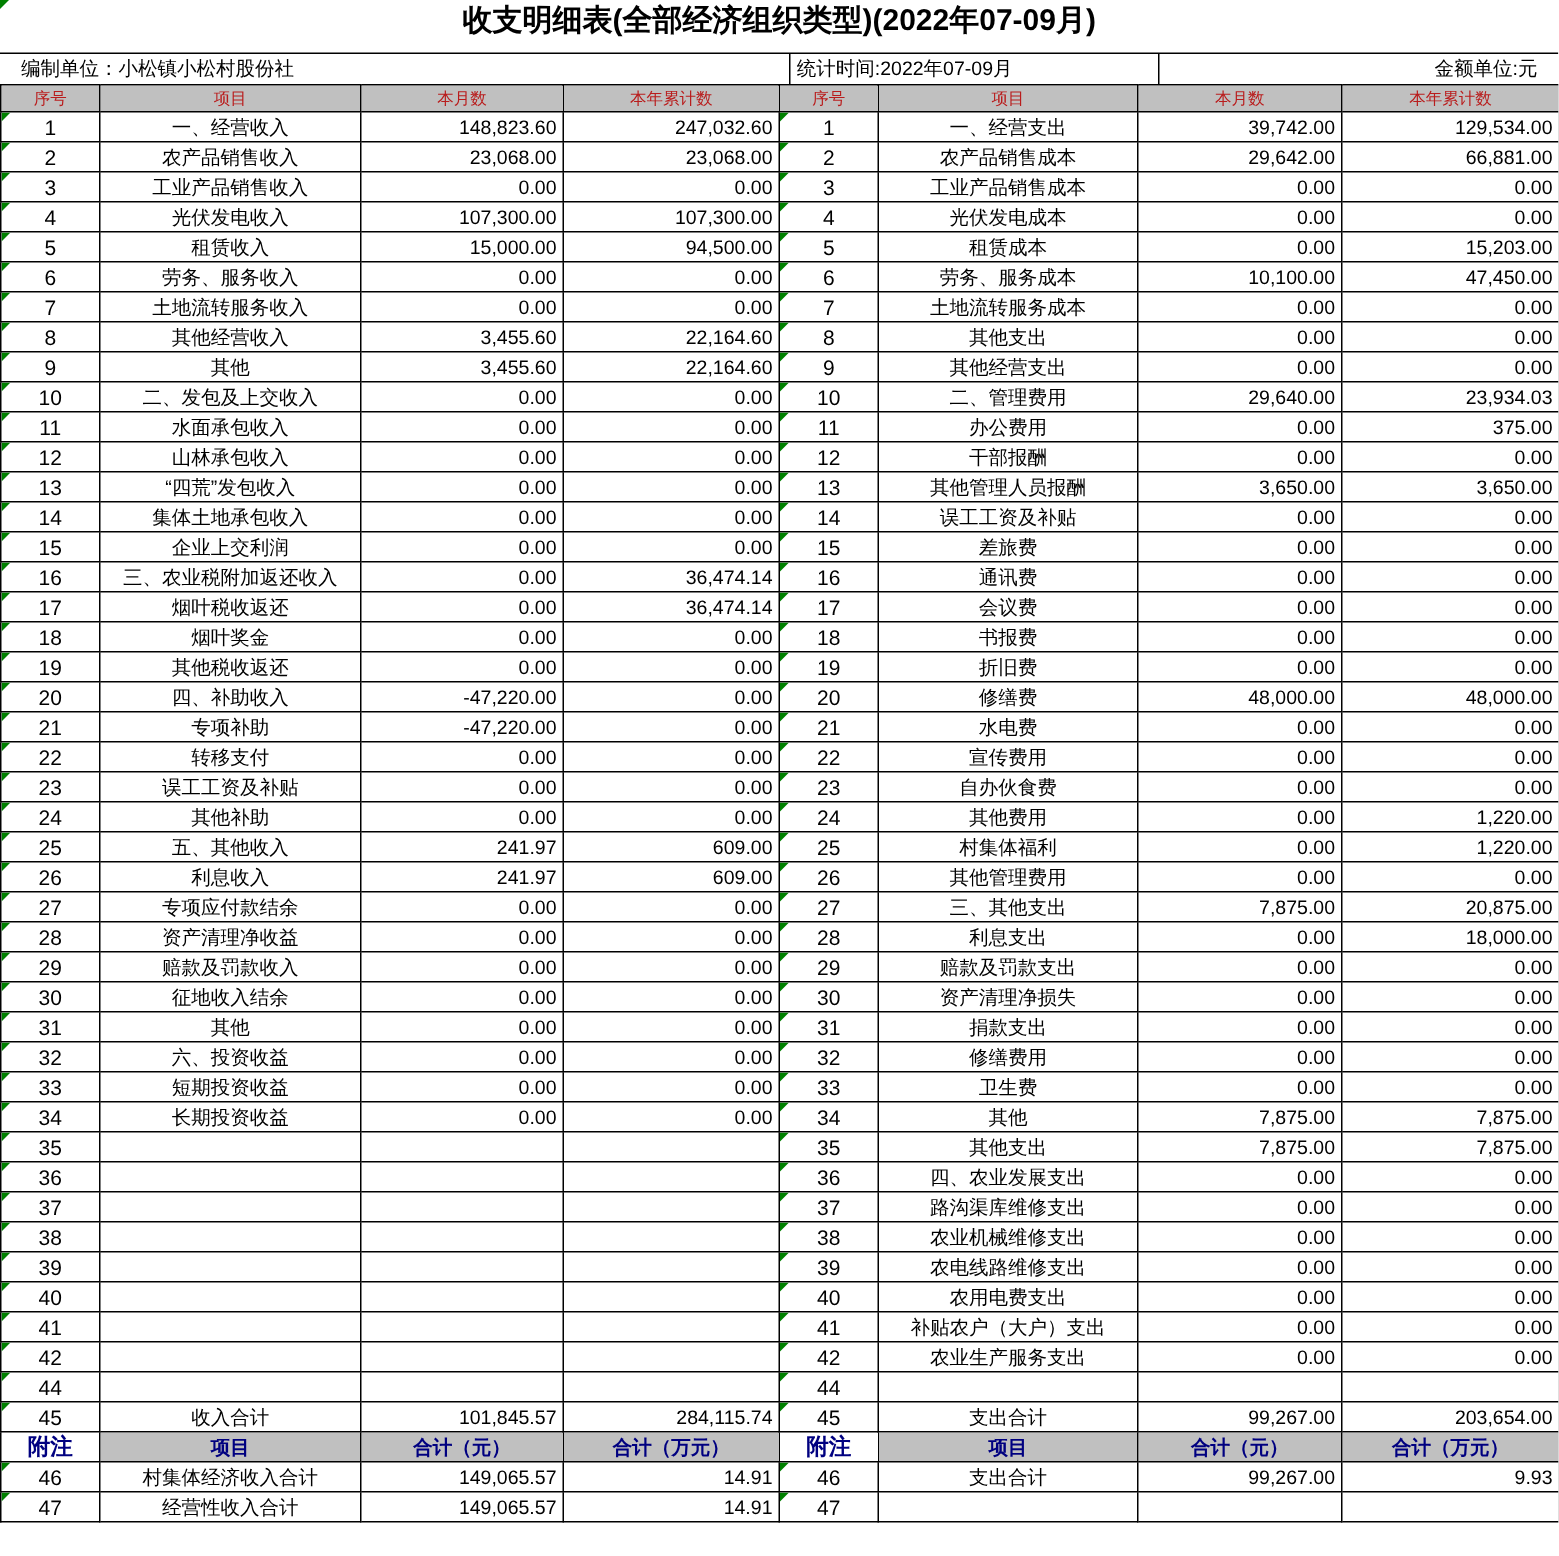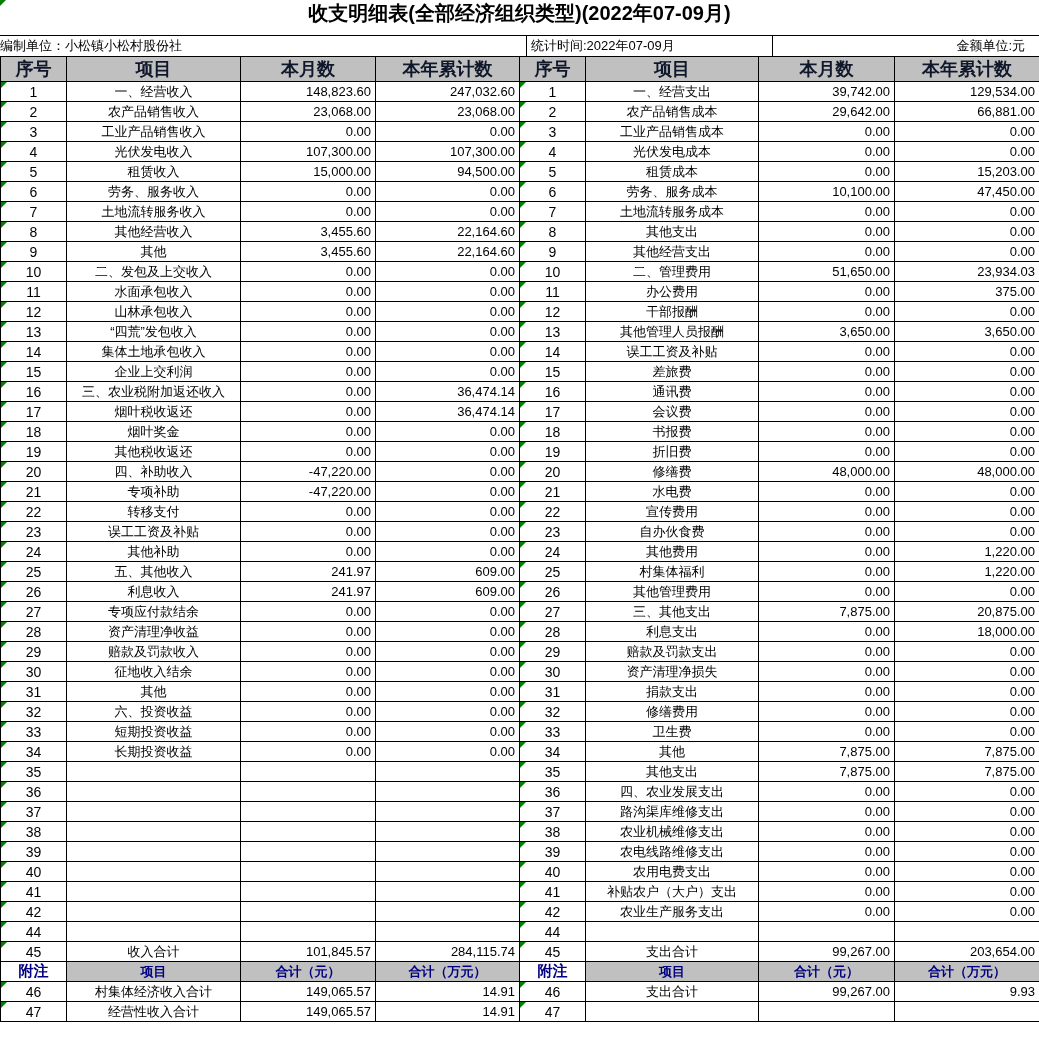--- a/index.html
+++ b/index.html
@@ -9,30 +9,30 @@
     position:relative;box-sizing:border-box;
   }
   .title-row{
     height:36px;position:relative;display:flex;align-items:flex-start;justify-content:center;
     border-bottom:1px solid #000;font-size:20px;font-weight:bold;box-sizing:border-box;
   }
   .info-row{
     height:20px;display:flex;align-items:center;font-size:13px;box-sizing:border-box;
   }
   .info-cell{box-sizing:border-box;height:100%;display:flex;align-items:center;overflow:hidden;white-space:nowrap;}
-  .info-left{width:542px;padding-left:0;}
+  .info-left{width:542px;padding-left:14px;}
   .info-mid{width:254px;border-left:1px solid #000;border-right:1px solid #000;padding-left:4px;}
   .info-right{width:274px;justify-content:flex-end;padding-right:14px;}
   table.grid{border-collapse:collapse;table-layout:fixed;width:1039px;}
   .grid th,.grid td{
     border:1px solid #000;padding:0;height:19px;overflow:hidden;white-space:nowrap;
     position:relative;box-sizing:content-box;
   }
   .grid thead th{
-    background:#c0c0c0;color:#0f172a;font-size:18px;font-weight:bold;text-align:center;height:17px;
+    background:#c0c0c0;color:#b91c1c;font-size:11px;font-weight:normal;text-align:center;height:17px;
   }
   td.seq{text-align:center;font-size:14px;}
   td.item{text-align:center;font-size:13px;}
   td.num{text-align:right;font-size:13px;padding-right:4px;}
   tr.note-header td{background:#c0c0c0;color:#000080;font-size:13px;font-weight:bold;text-align:center;}
   tr.note-header td.seq{background:#fff;color:#000080;font-weight:bold;font-size:15px;}
   .tri{
     position:absolute;top:0;left:0;width:0;height:0;
     border-top:6px solid #008000;border-right:6px solid transparent;
   }
@@ -169,21 +169,21 @@
           <td class="num">0.00</td>
           <td class="num">0.00</td>
         </tr>
         <tr>
           <td class="seq"><span class="tri"></span>10</td>
           <td class="item">二、发包及上交收入</td>
           <td class="num">0.00</td>
           <td class="num">0.00</td>
           <td class="seq"><span class="tri"></span>10</td>
           <td class="item">二、管理费用</td>
-          <td class="num">51,650.00</td>
+          <td class="num">29,640.00</td>
           <td class="num">23,934.03</td>
         </tr>
         <tr>
           <td class="seq"><span class="tri"></span>11</td>
           <td class="item">水面承包收入</td>
           <td class="num">0.00</td>
           <td class="num">0.00</td>
           <td class="seq"><span class="tri"></span>11</td>
           <td class="item">办公费用</td>
           <td class="num">0.00</td>

